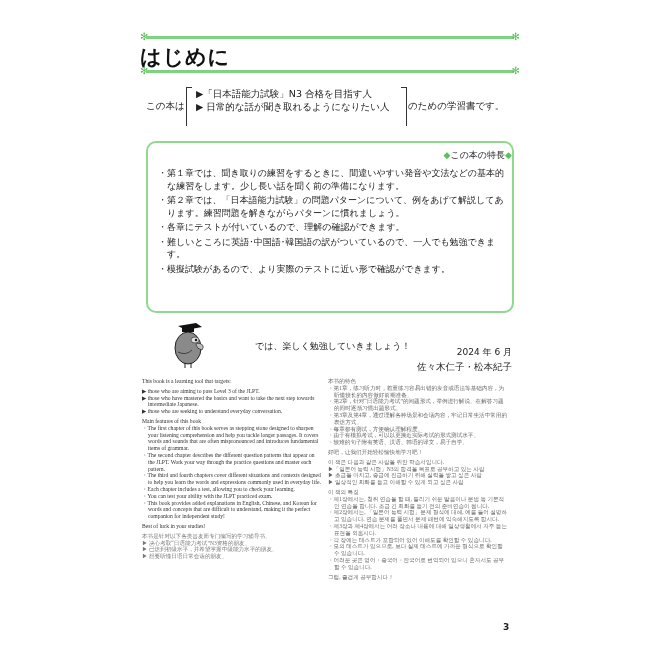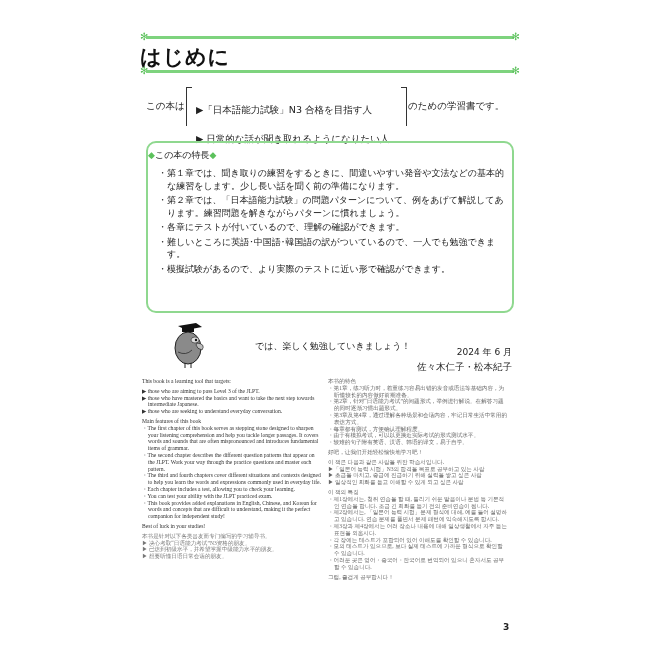--- a/index.html
+++ b/index.html
@@ -8,23 +8,23 @@
   .hr-line { position:absolute; left:6px; right:6px; height:3px; background:#7ed37e; }
   .ast { position:absolute; font-size:10px; color:#5cc15c; line-height:10px; font-weight:bold; }
   .title { position:absolute; left:0; width:380px; top:43px; text-align:left; font-size:21px; font-weight:bold; letter-spacing:1px; color:#111; }
   .target-wrap { position:absolute; top:85px; left:0; width:380px; height:38px; font-size:9.5px; }
   .target-lead { position:absolute; left:6px; top:15px; }
   .target-tail { position:absolute; left:268px; top:15px; }
   .bracket { position:absolute; top:2px; width:5px; height:38px; border-top:1px solid #333; border-bottom:0; }
   .bracket.l { left:46px; border-left:1px solid #333; }
   .bracket.r { left:261px; border-right:1px solid #333; }
   .target-list { position:absolute; left:56px; top:3px; }
-  .target-list div { height:13px; line-height:12px; white-space:nowrap;margin-top:16px; }
+  .target-list div { height:13px; line-height:12px; white-space:nowrap; }
   .features { position:absolute; left:6px; top:141px; width:368px; height:172px; border:2px solid #8fd88f; border-radius:10px; box-sizing:border-box; }
-  .feat-title { text-align:left; font-size:9px; margin-top:6px; }
+  .feat-title { text-align:right; font-size:9px; margin-top:6px; }
   .feat-title .dia { color:#5cc15c; }
   .feat-list { margin:5px 0 0 10px; padding:0; list-style:none; font-size:9px; line-height:12.5px; }
   .feat-list li { margin-bottom:2px; padding-left:9px; text-indent:-9px; }
   .bird { position:absolute; left:26px; top:322px; width:48px; height:48px; }
   .closing { position:absolute; left:115px; top:340px; font-size:9px; }
   .date { position:absolute; right:8px; top:346px; font-size:9px; text-align:right; }
   .authors { position:absolute; right:8px; top:361px; font-size:9.5px; text-align:center; }
   .col { position:absolute; top:378px; width:180px; font-family:"Liberation Serif", serif; font-size:5.6px; line-height:6.8px; color:#333; }
   .col.left { left:2px; }
   .col.right { left:188px; color:#666; }

